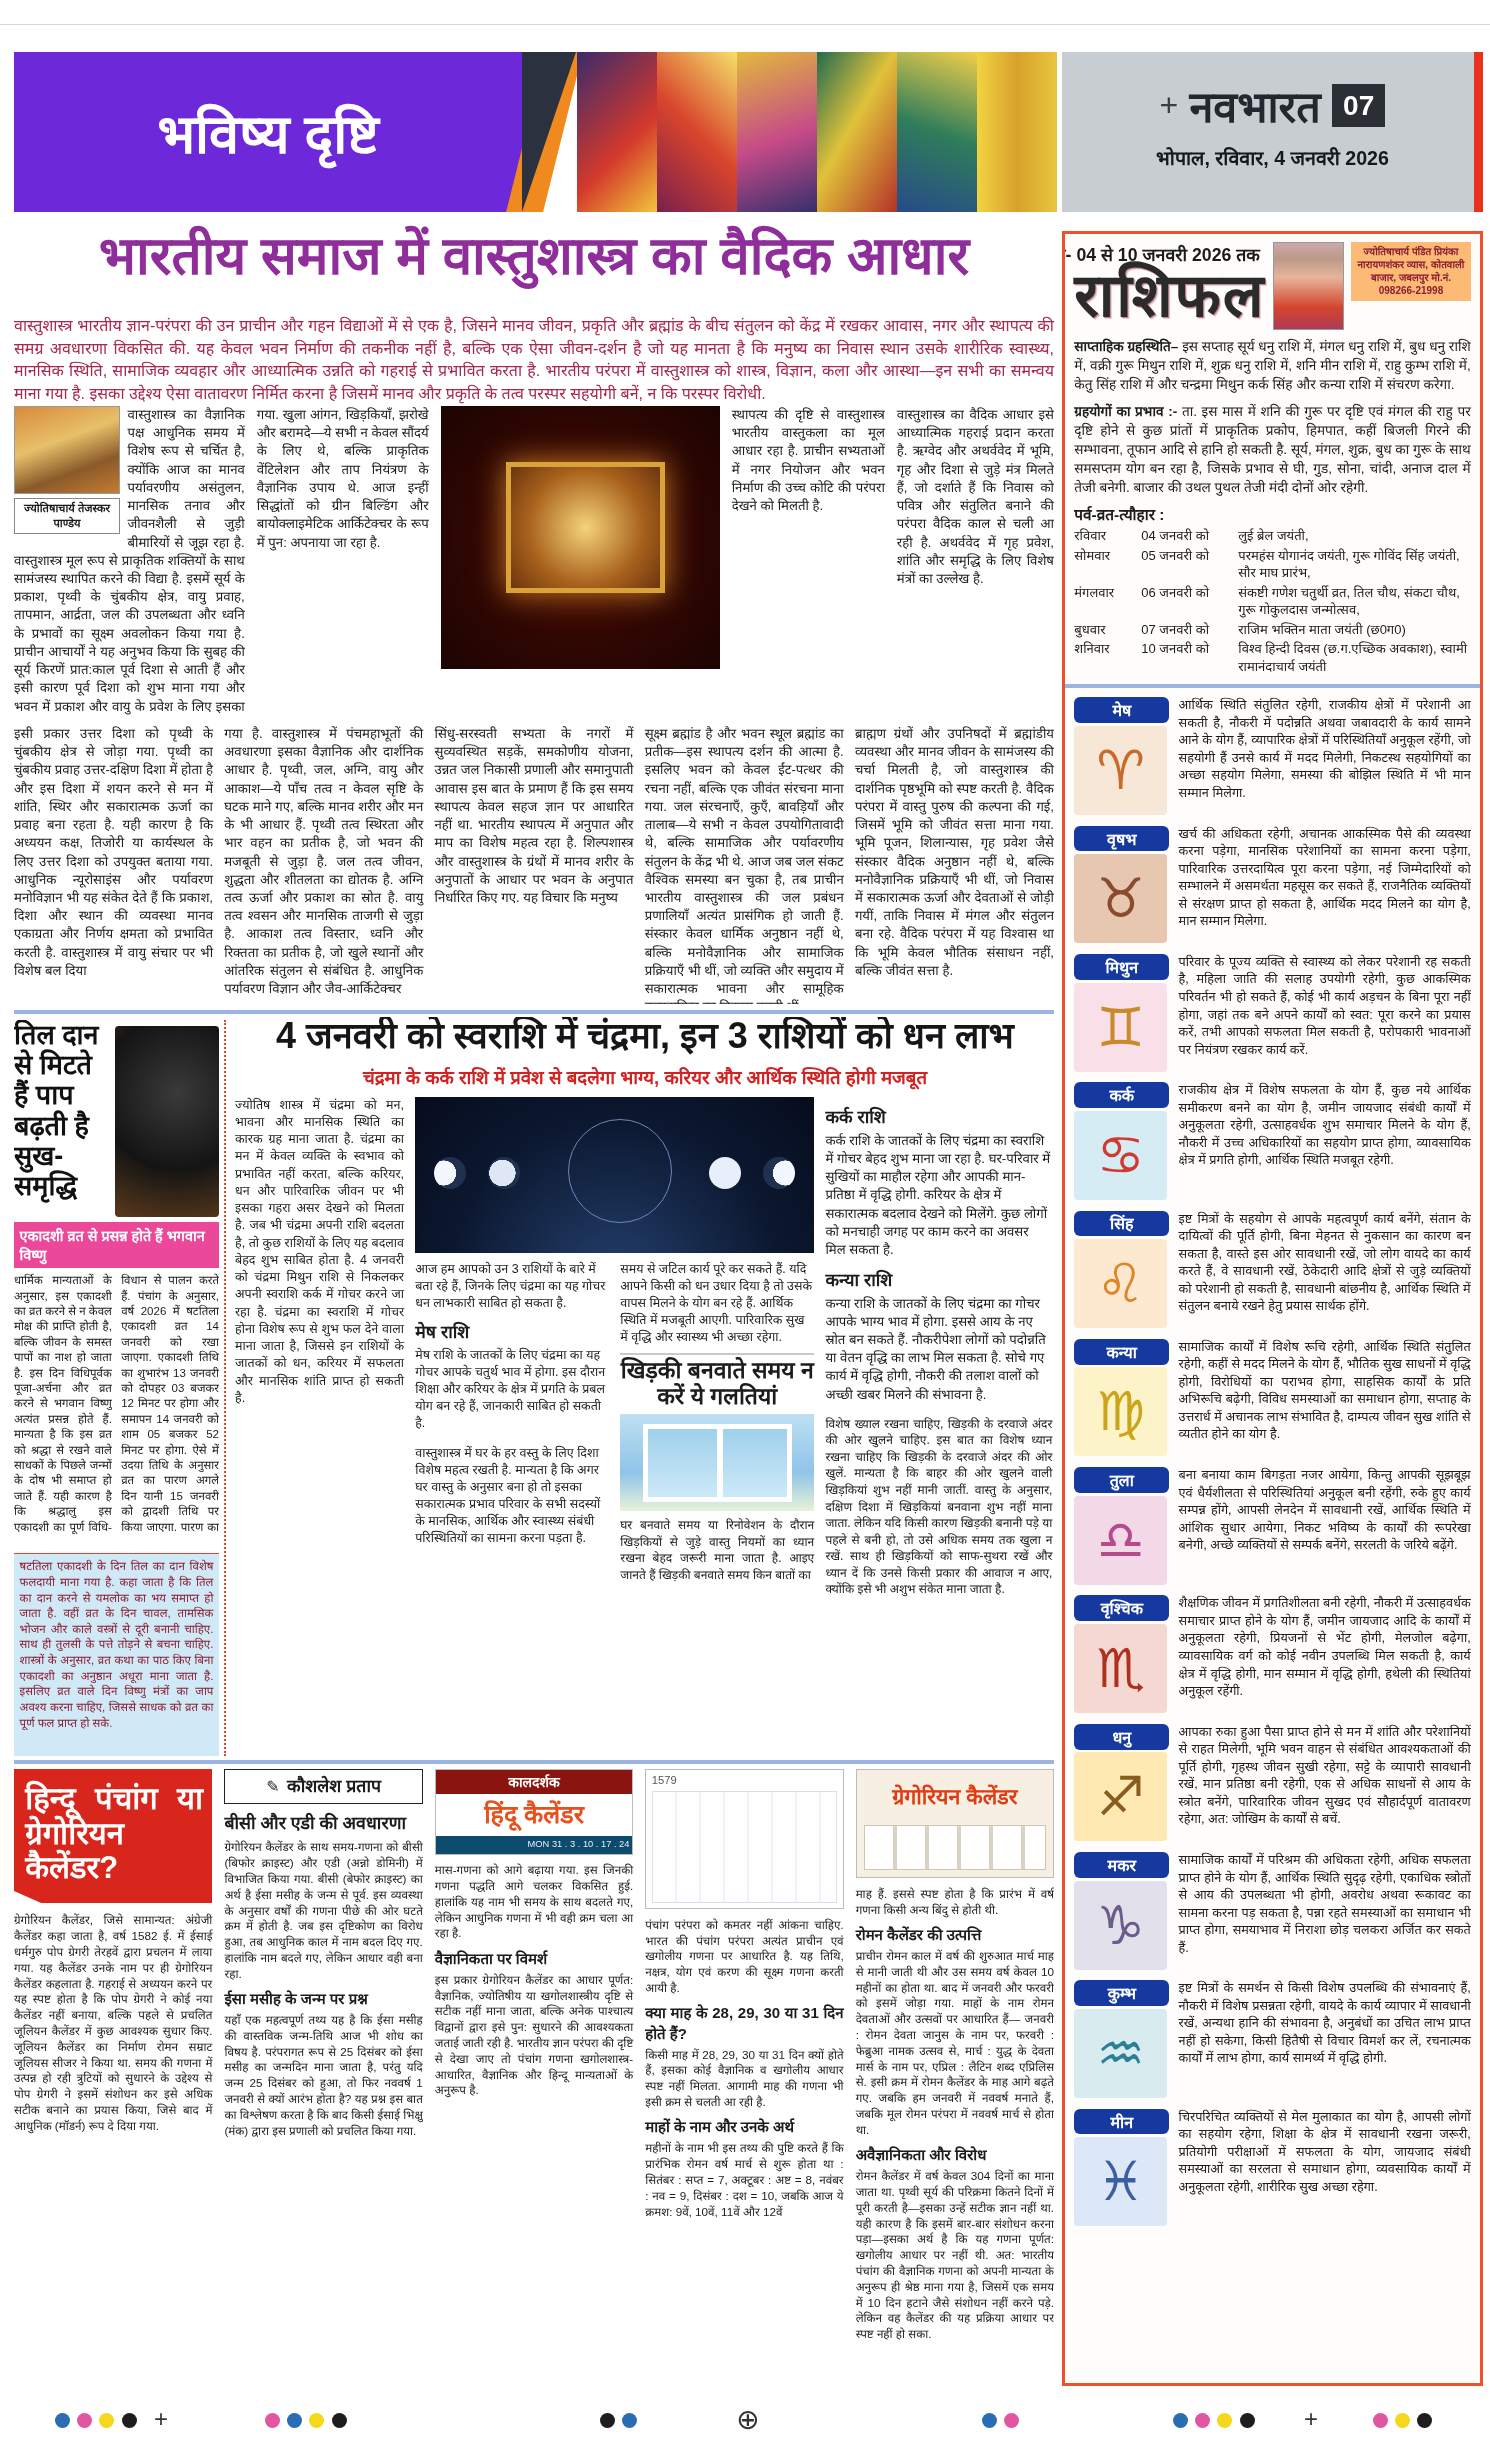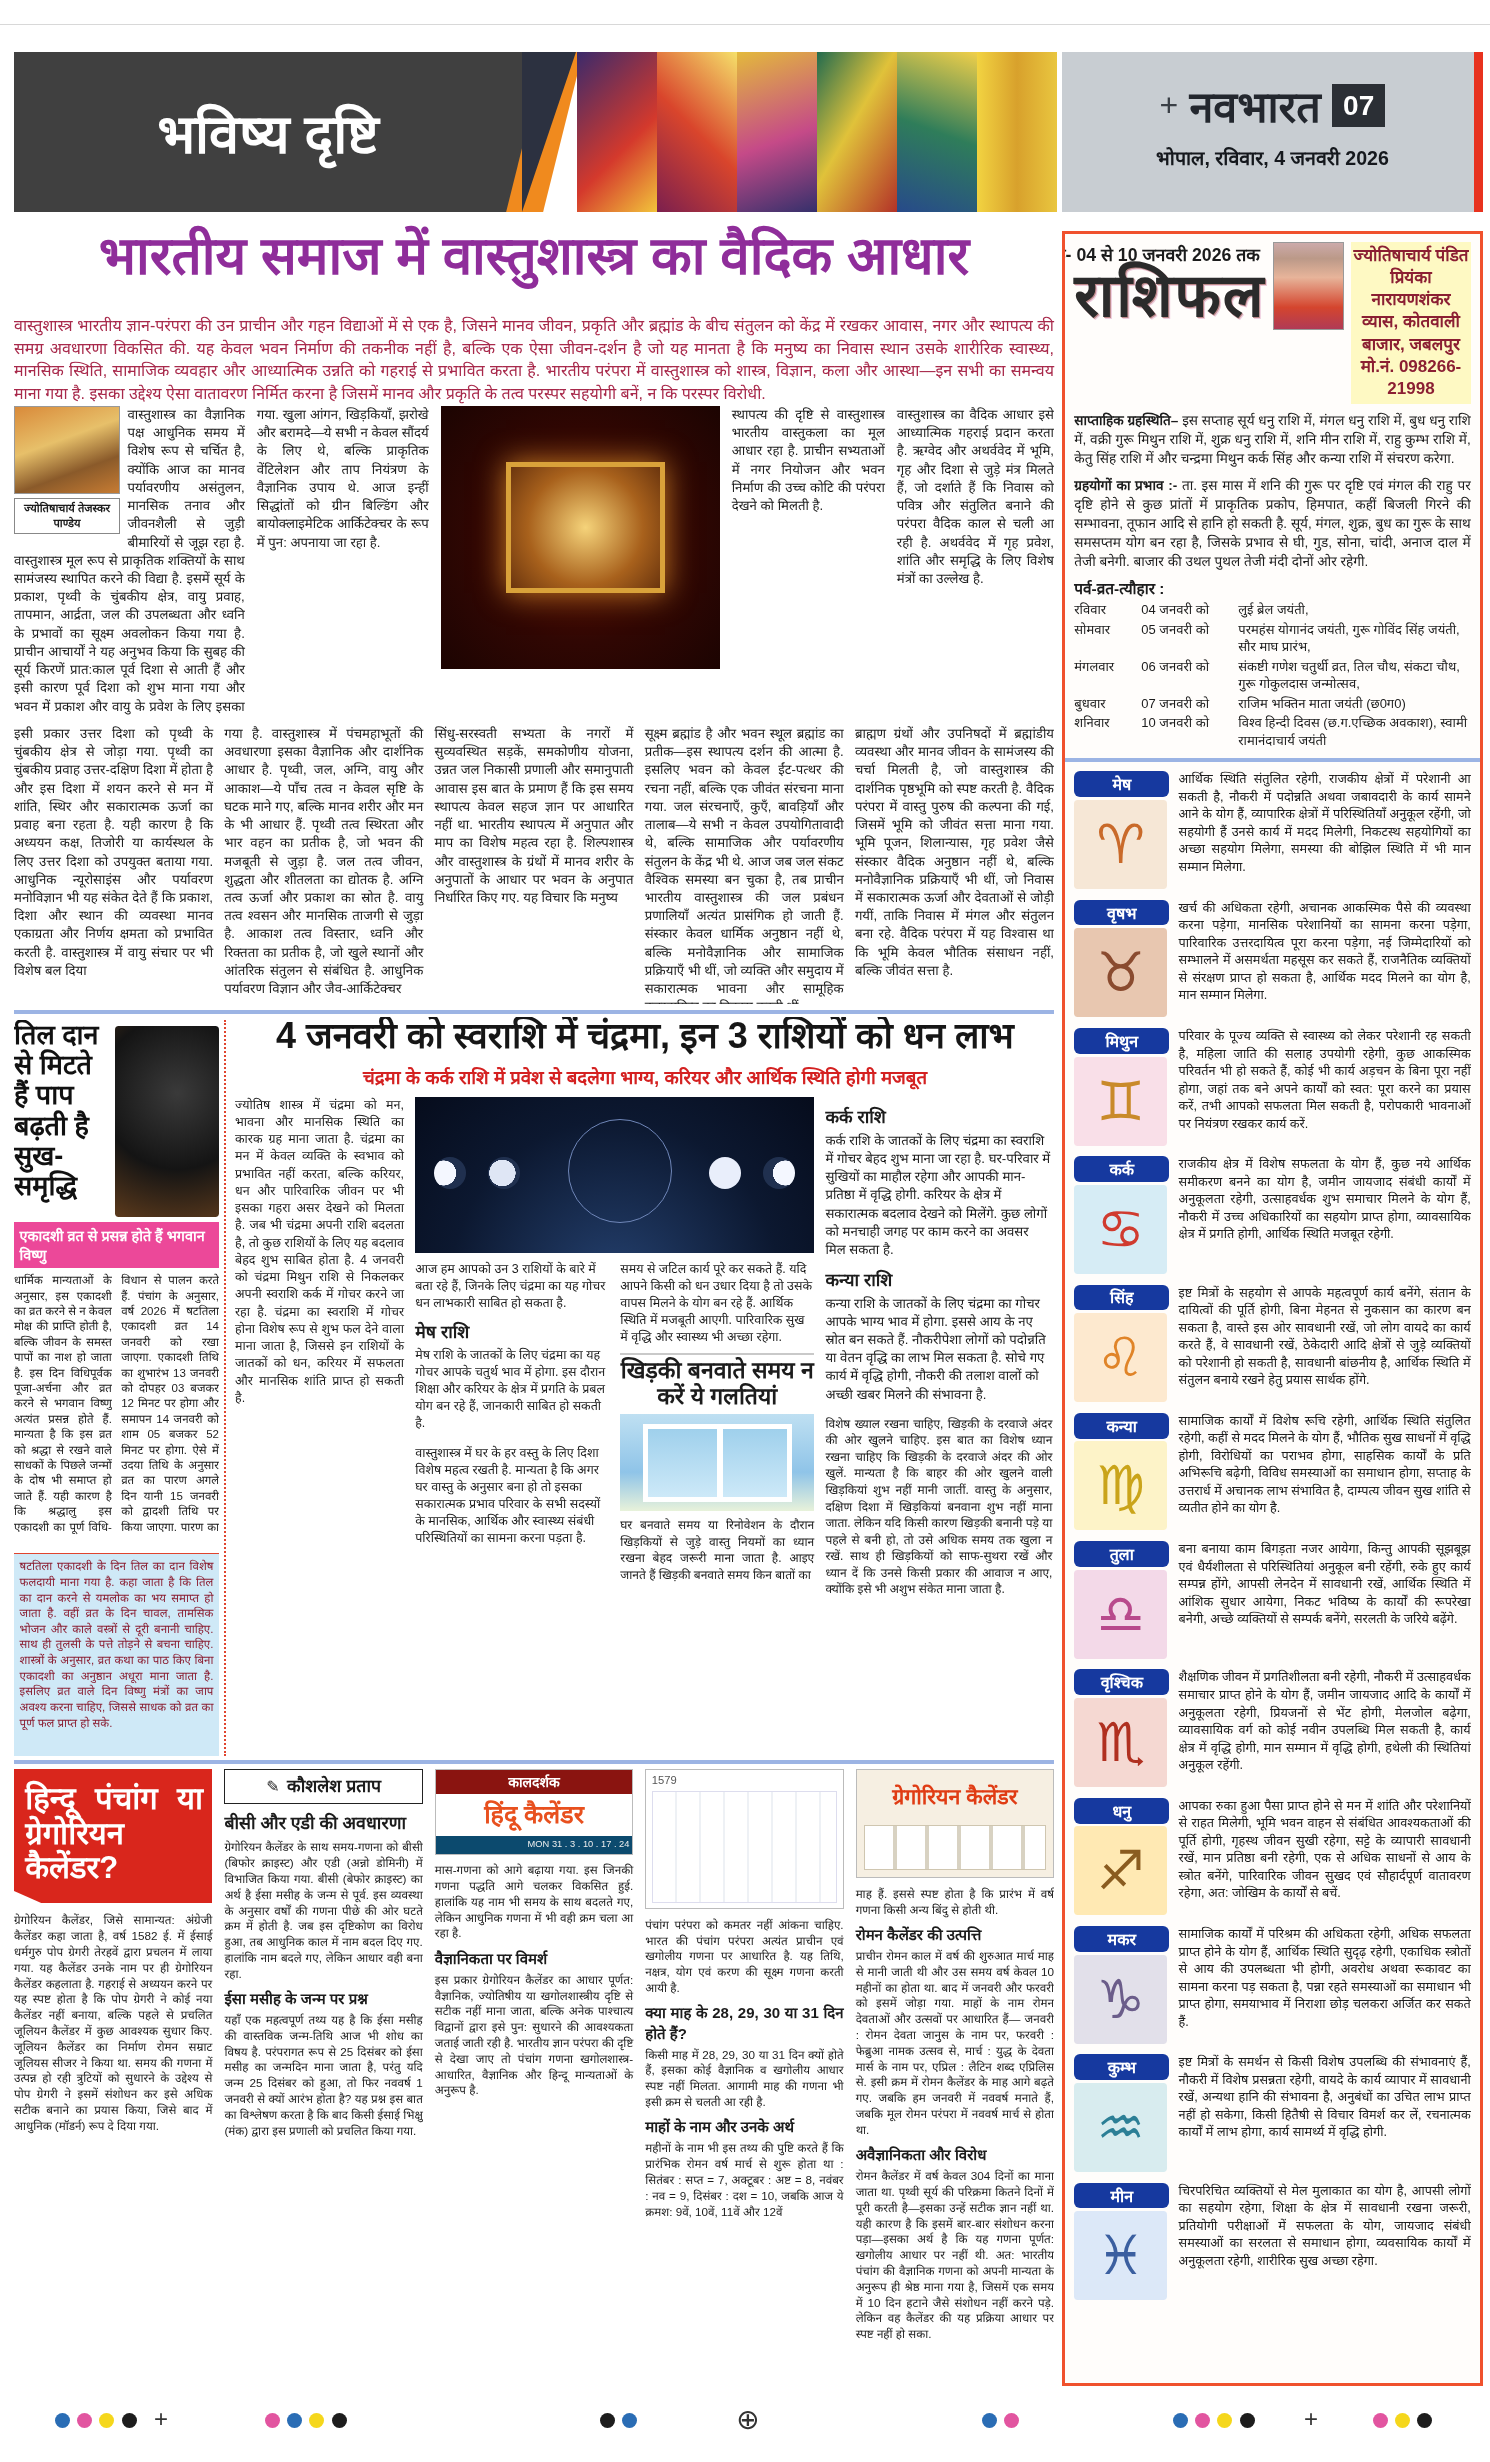--- a/index.html
+++ b/index.html
@@ -1,20 +1,20 @@
 <!DOCTYPE html>
 <html style="font-size:15px"><head>
 <meta charset="utf-8">
 <style>
   html,body{margin:0;padding:0;background:#ffffff;}
   #page{position:relative;width:1490px;height:2462px;background:#fff;overflow:hidden;
         font-family:"Liberation Sans","DejaVu Sans",sans-serif;color:#1c1c1c;}
   
   #topline{position:absolute;left:0;top:24px;width:1490px;height:0.9px;background:#d8d8d8;}
-  #banner{position:absolute;left:14px;top:52px;width:508px;height:160px;background:#404040;
+  #banner{position:absolute;left:14px;top:52px;width:508px;height:160px;background:#6d28d9;
           display:flex;align-items:center;justify-content:center;}
   #banner .t{color:#fff;font-size:54px;font-weight:bold;}
   #banner-navy{position:absolute;left:522px;top:52px;width:0;height:0;
           border-top:160px solid #2c3140;border-right:54px solid transparent;}
   #banner-orange{position:absolute;left:546px;top:52px;width:37px;height:160px;background:#f08a1e;
           transform:skewX(-14deg);transform-origin:top left;z-index:0;}
   #collage{position:absolute;left:577px;top:52px;width:480px;height:160px;display:flex;z-index:1;}
   #collage div{flex:1;}
   .c1{background:linear-gradient(135deg,#3b2a6b,#d4392c 60%,#f2c43b);}
   .c2{background:linear-gradient(45deg,#7b1f4e,#d9452c 50%,#f5e06a);}
@@ -109,21 +109,21 @@
       repeating-linear-gradient(90deg,#fff 0 28px,#d8d2c2 28px 32px);border:0.9px solid #cfc6b0;}
   
   #rashifal{position:absolute;left:1062px;top:231px;width:421px;height:2155px;border:3.7px solid #f0512d;
       background:#fffdfb;padding:7.5px 9.3px;box-sizing:border-box;overflow:hidden;}
   #rf-date{font-weight:bold;font-size:17.7px;text-align:center;margin-left:-56px;}
   #rf-headrow{display:flex;gap:7.5px;align-items:flex-start;}
   #rf-title{font-size:60px;font-weight:bold;color:#2b2b2b;letter-spacing:1.9px;line-height:1.0;
       text-shadow:0.9px 0.9px 0 #b88,1.9px 1.9px 0 #ecd;}
   #rf-photo{width:69px;height:86px;flex:none;border:0.9px solid #999;
       background:linear-gradient(180deg,#caa 0%,#b98 18%,#e7b49a 40%,#d4452e 75%,#b03a56 100%);}
-  #rf-astro{flex:1;background:#fef9c3;color:#8b1f33;font-size:17px;font-weight:bold;text-align:center;
+  #rf-astro{flex:1;background:#fdba74;color:#8b1f33;font-size:10px;font-weight:bold;text-align:center;
       padding:3.7px 1.9px;line-height:1.3;}
   .rf-para{font-size:13.6px;line-height:1.4;text-align:justify;margin-top:7.5px;}
   .rf-label{font-weight:bold;}
   #fest-label{font-weight:bold;font-size:15.4px;margin-top:7.5px;}
   .fest-row{display:flex;font-size:13px;line-height:1.35;margin-top:1.9px;}
   .fest-day{width:67px;flex:none;}
   .fest-date{width:97px;flex:none;}
   .fest-ev{flex:1;}
   #rf-rule{height:3.7px;background:#9cb4e4;margin:9.3px -9.3px 5.6px -9.3px;}
   .sign{display:flex;gap:9.3px;margin-top:9.3px;min-height:119px;}

